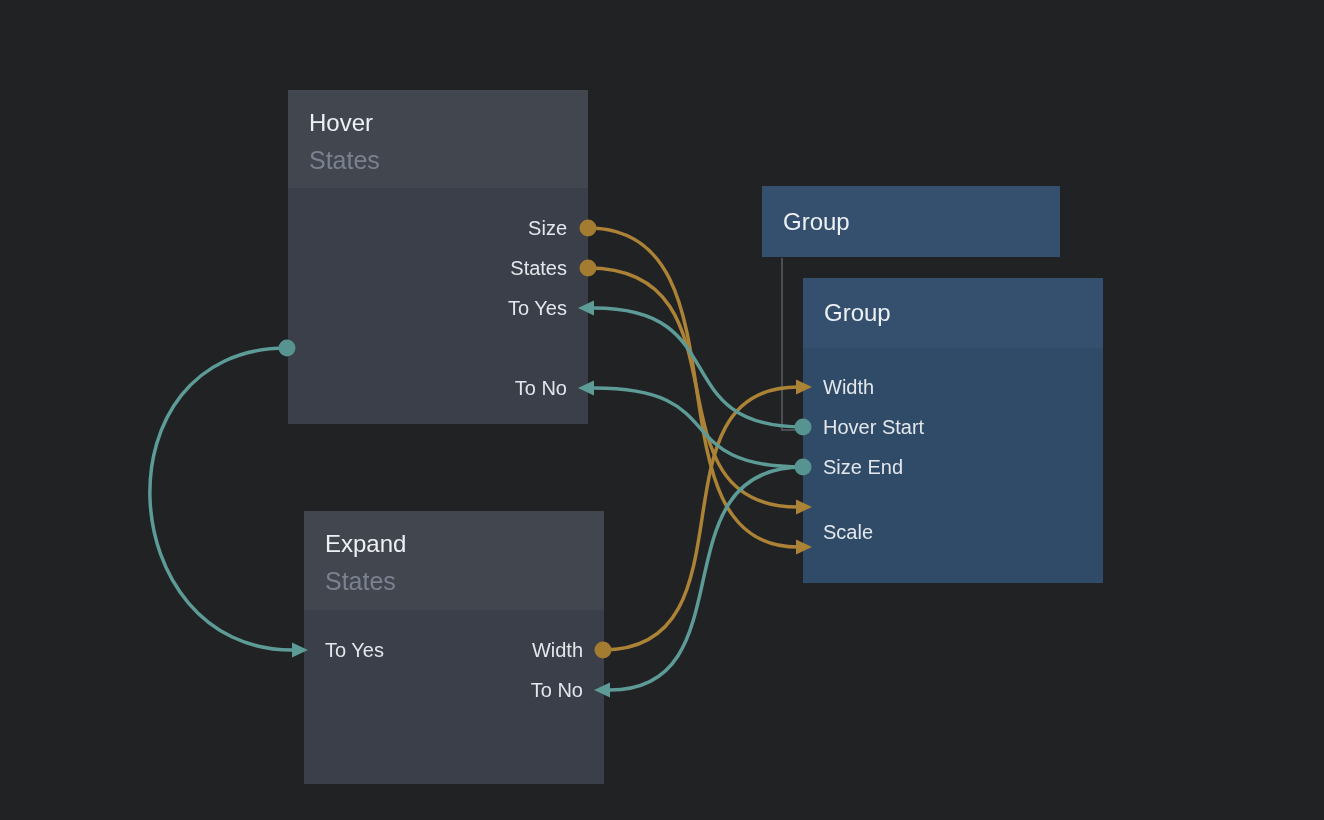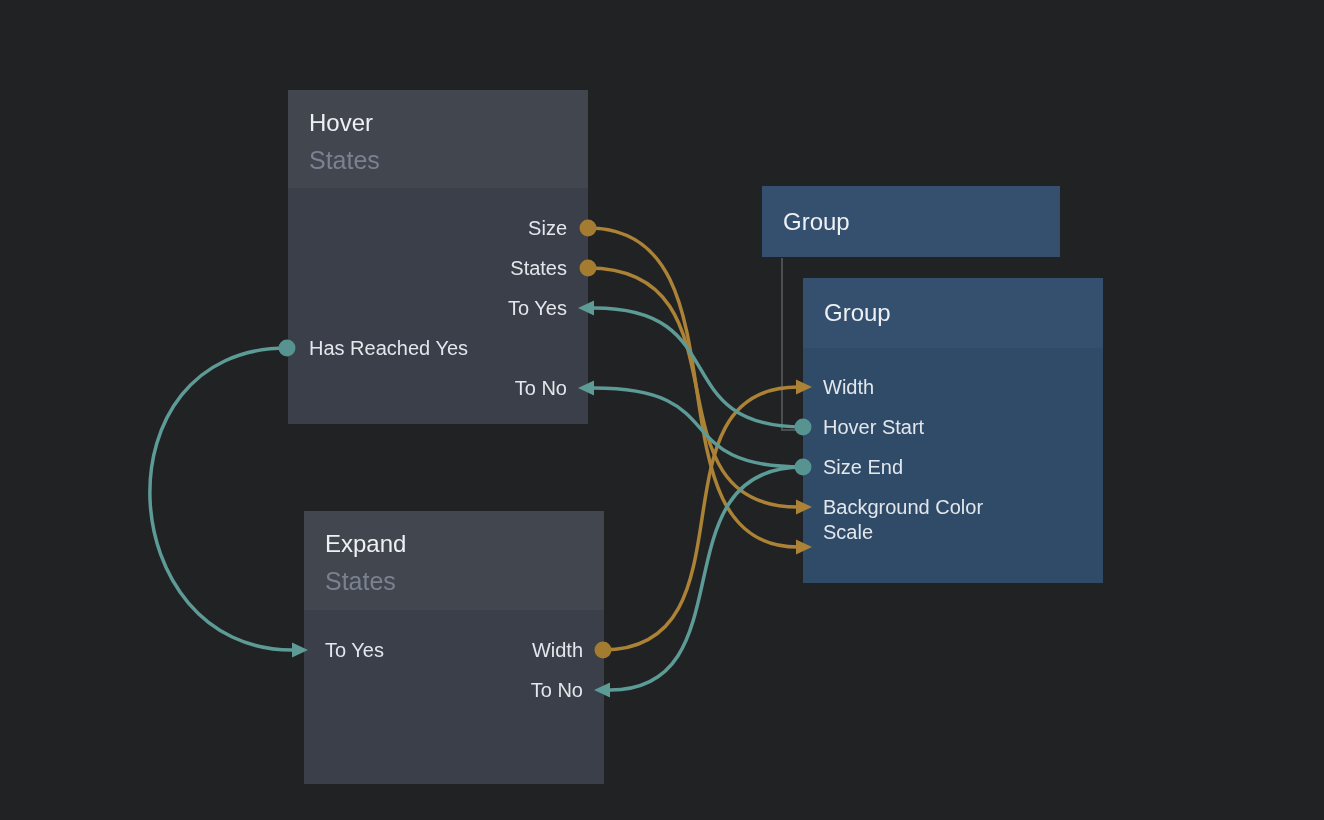--- a/index.html
+++ b/index.html
@@ -92,21 +92,20 @@
 
   <div class="node gray" id="node-hover">
     <div class="header">
       <div class="node-title" style="top:18px">Hover</div>
       <div class="node-subtitle" style="top:56px">States</div>
     </div>
     <div class="body"></div>
     <div class="port right" style="top:124px"><span>Size</span></div>
     <div class="port right" style="top:164px"><span>States</span></div>
     <div class="port right" style="top:204px"><span>To Yes</span></div>
-    <div class="port left" style="top:244px"><span>Has Reached Yes</span></div>
     <div class="port right" style="top:284px"><span>To No</span></div>
   </div>
 
   <div class="node gray" id="node-expand">
     <div class="header">
       <div class="node-title" style="top:18px">Expand</div>
       <div class="node-subtitle" style="top:56px">States</div>
     </div>
     <div class="body"></div>
     <div class="port left" style="top:125px"><span>To Yes</span></div>
@@ -119,21 +118,20 @@
   </div>
 
   <div class="node blue" id="node-group">
     <div class="header">
       <div class="node-title" style="top:20px">Group</div>
     </div>
     <div class="body"></div>
     <div class="port left" style="top:95px;left:20px"><span>Width</span></div>
     <div class="port left" style="top:135px;left:20px"><span>Hover Start</span></div>
     <div class="port left" style="top:175px;left:20px"><span>Size End</span></div>
-    <div class="port left" style="top:215px;left:20px"><span>Background Color</span></div>
     <div class="port left" style="top:240px;left:20px"><span>Scale</span></div>
   </div>
 
   <svg class="wires" viewBox="0 0 1324 820">
 
     <path d="M 782 258 L 782 430 L 796 430" fill="none" stroke="#4b4e53" stroke-width="2"></path>
 
     <path d="M 588 228 C 755 228 640 547 798 547" fill="none" stroke="#ab8236" stroke-width="3.5"></path>
     <path d="M 588 268 C 755 268 640 507 798 507" fill="none" stroke="#ab8236" stroke-width="3.5"></path>
     <path d="M 603 650 C 760 650 645 387 798 387" fill="none" stroke="#ab8236" stroke-width="3.5"></path>

